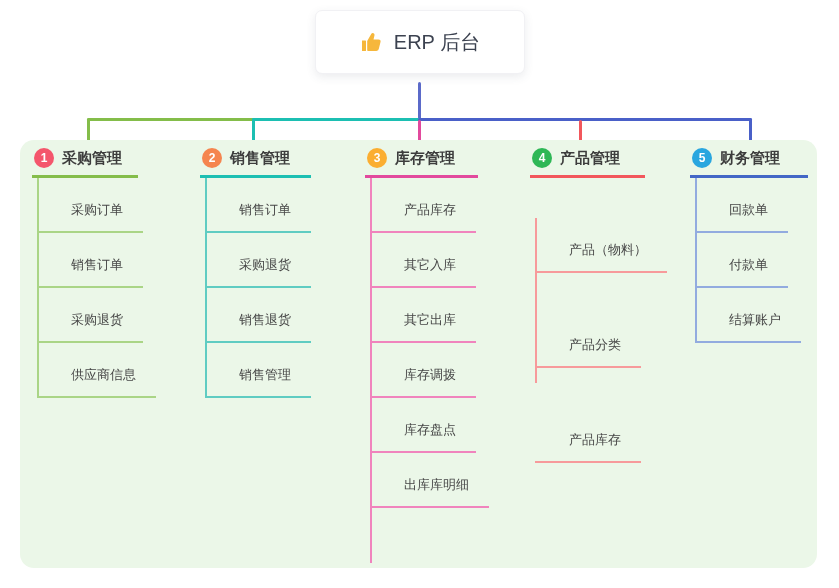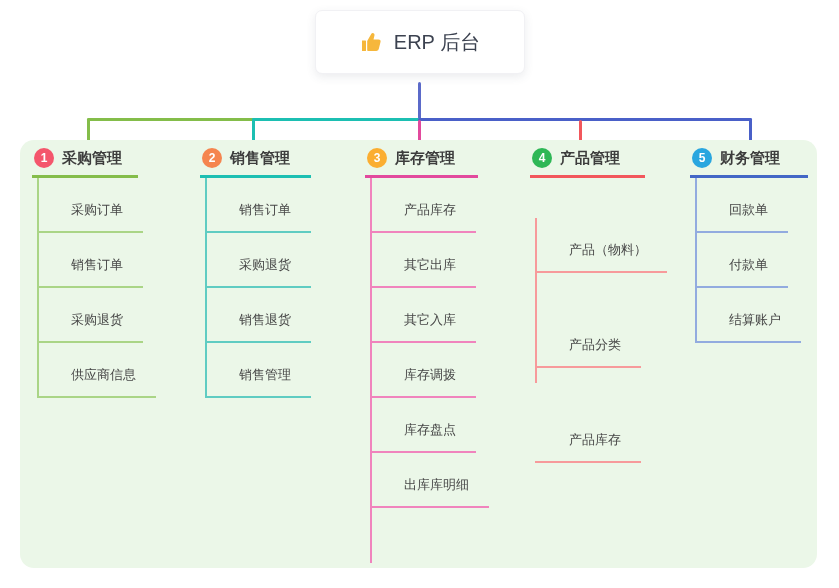--- a/index.html
+++ b/index.html
@@ -136,22 +136,22 @@
   </div>
 
   <div class="branch b2">
     <div class="branch-title">
       <span class="badge">3</span>
       <span>库存管理</span>
     </div>
     <div class="branch-items">
       <div class="vline"></div>
       <div class="item">产品库存</div>
+      <div class="item">其它入库</div>
       <div class="item">其它出库</div>
-      <div class="item">其它入库</div>
       <div class="item">库存调拨</div>
       <div class="item">库存盘点</div>
       <div class="item">出库库明细</div>
     </div>
   </div>
 
   <div class="branch b3">
     <div class="branch-title">
       <span class="badge">4</span>
       <span>产品管理</span>

